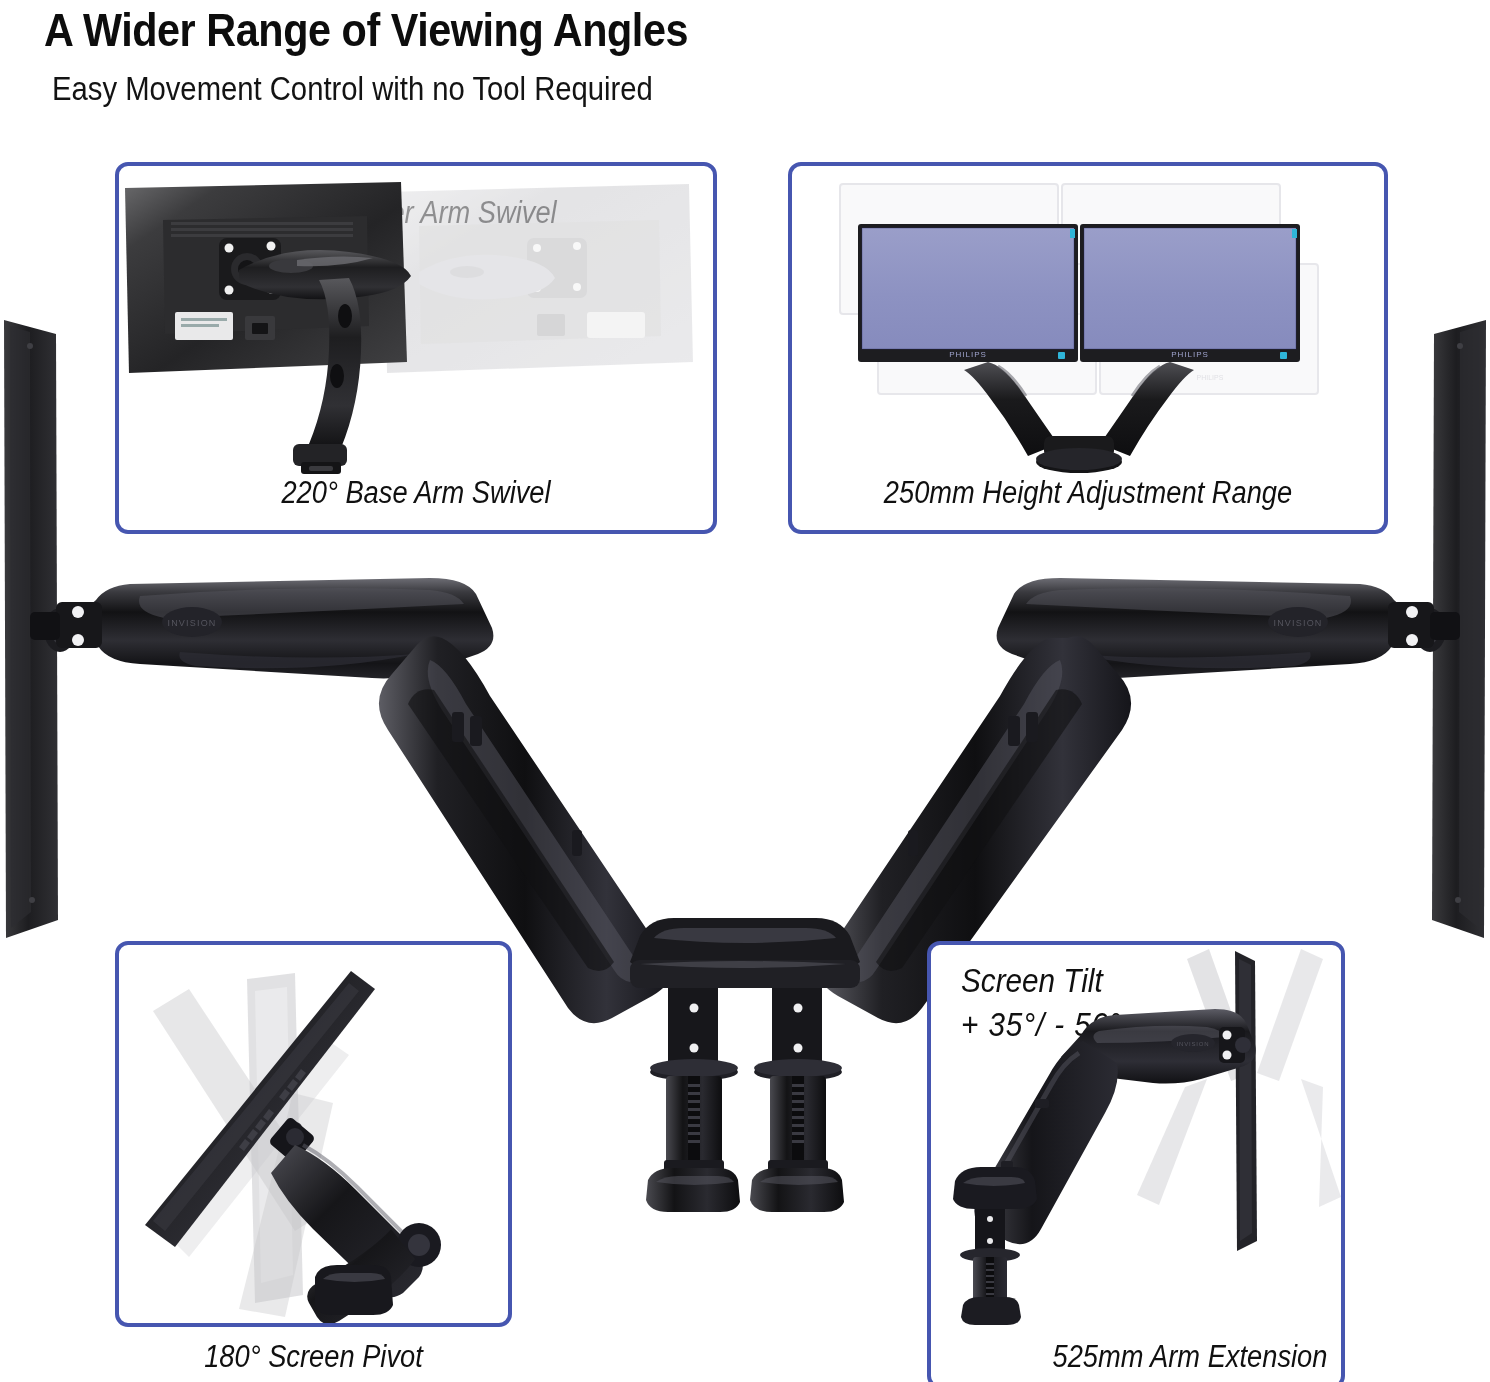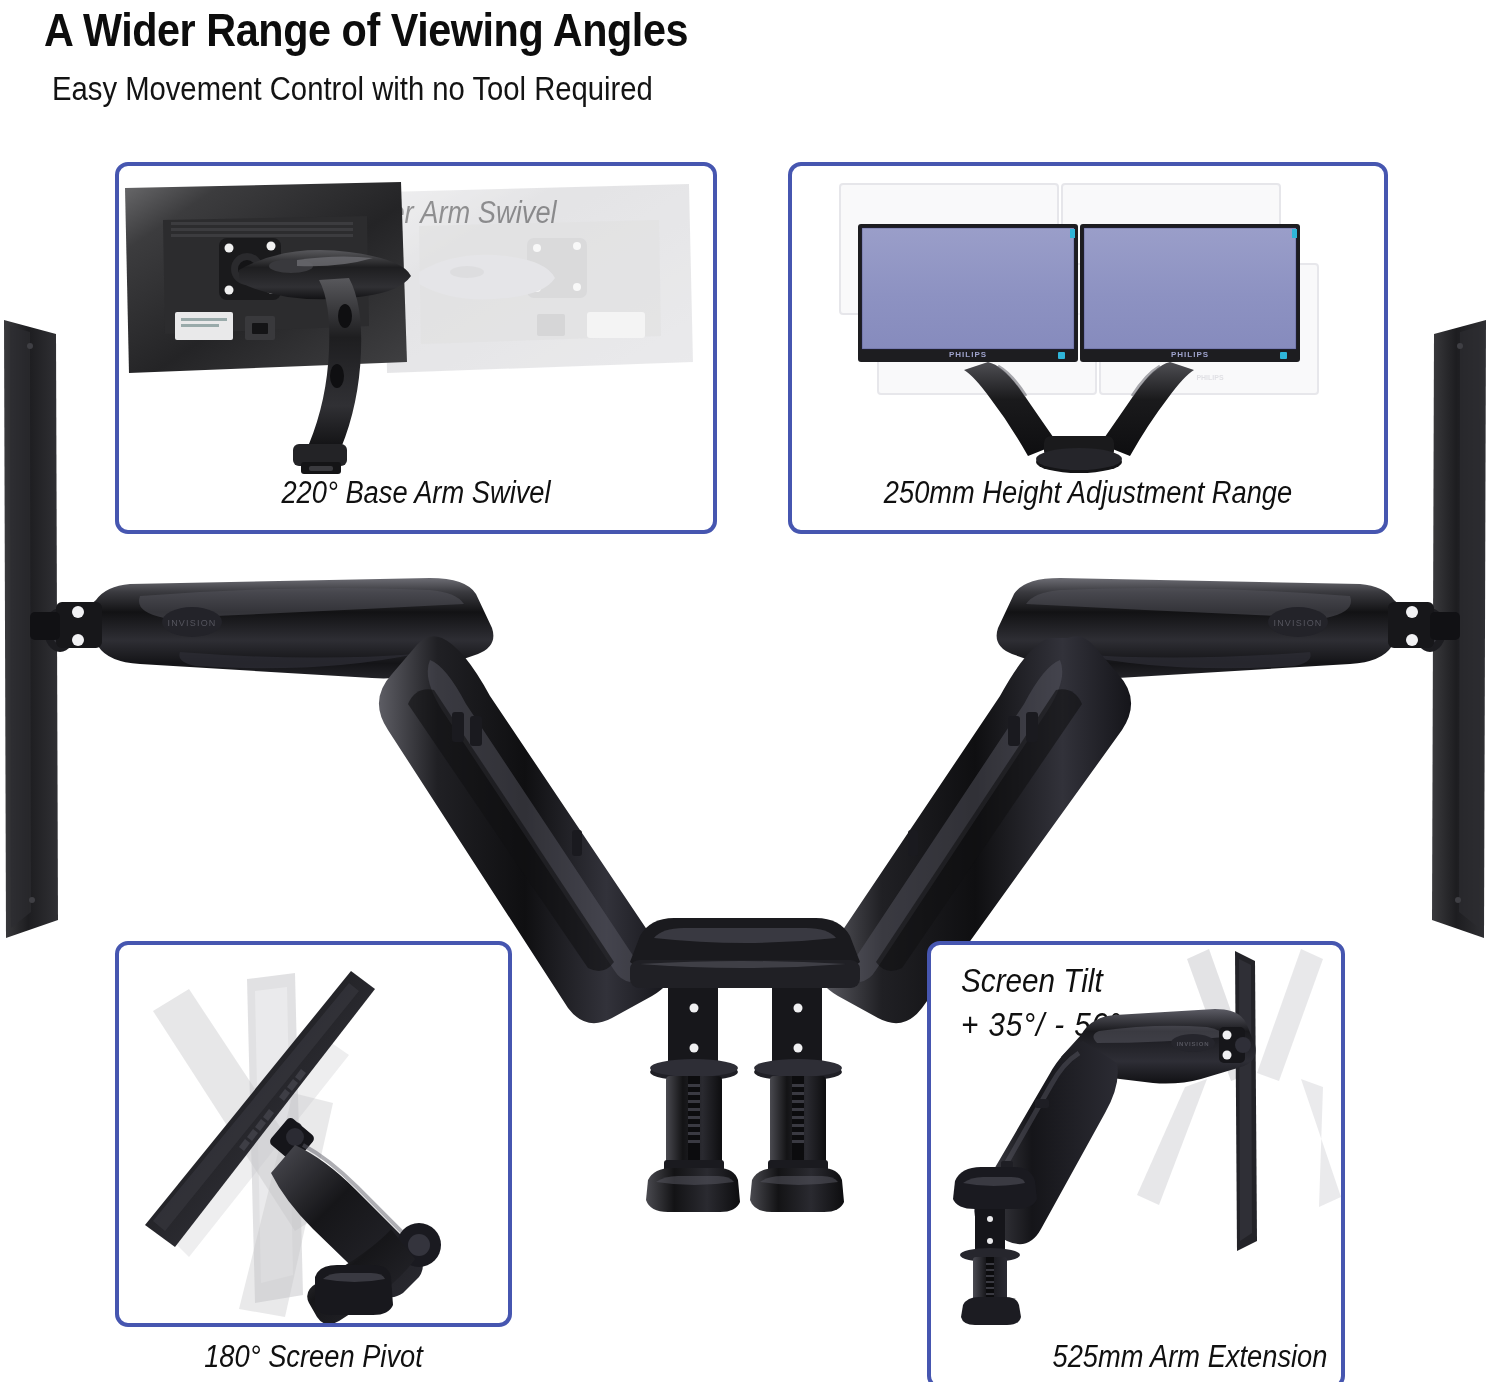--- a/index.html
+++ b/index.html
@@ -58,21 +58,21 @@
     position:absolute;
     font-family:"Liberation Sans Narrow","Liberation Sans",sans-serif;
     font-style:italic;font-weight:400;color:#101010;
     font-size:31px;line-height:38px;white-space:nowrap;text-align:center;
     transform:scaleX(.88);
   }
   #caption-screen-pivot{left:115px;top:1338px;width:397px;}
   #caption-arm-extension{left:981px;top:1338px;width:418px;}
 
   
-  .art{position:absolute;left:0;top:0;width:100%;height:100%;overflow:hidden;font-weight:bold;}
+  .art{position:absolute;left:0;top:0;width:100%;height:100%;overflow:hidden;}
   svg{display:block;overflow:visible;}
   .abs{position:absolute;}
 </style>
 </head>
 <body>
 
 <div id="page-title">A Wider Range of Viewing Angles</div>
 <div id="page-subtitle">Easy Movement Control with no Tool Required</div>
 
 <div class="panel" id="panel-upper-arm-swivel">

